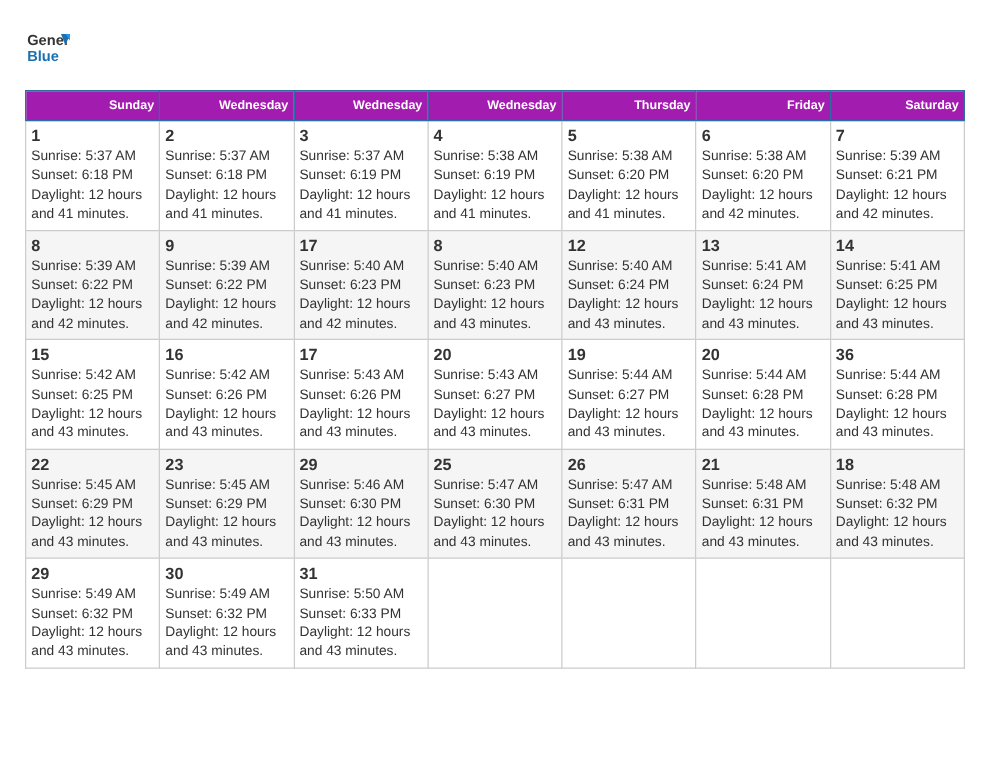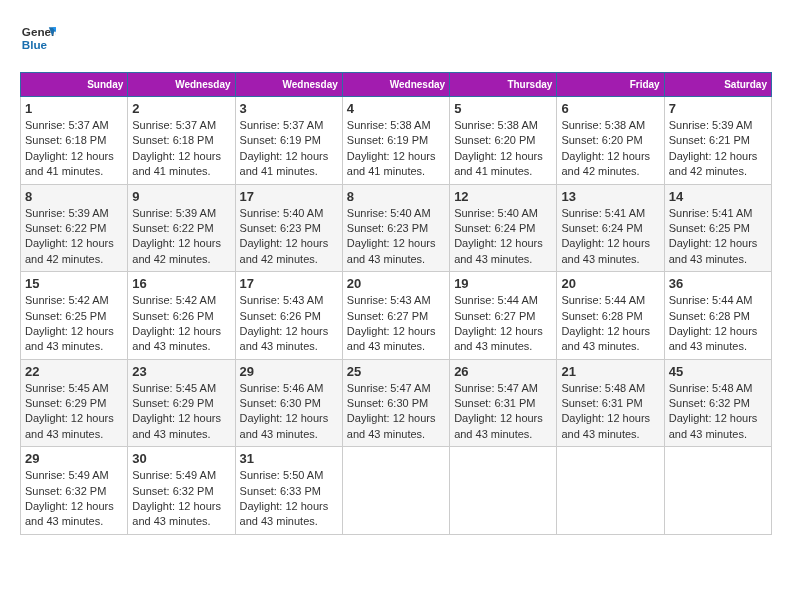--- a/index.html
+++ b/index.html
@@ -324,21 +324,21 @@
       </td>
         <td>
         <span class="day-num">21</span>
         <div class="day-info">
           Sunrise: 5:48 AM<br>
           Sunset: 6:31 PM<br>
           Daylight: 12 hours and 43 minutes.
         </div>
       </td>
         <td>
-        <span class="day-num">45</span>
+        <span class="day-num">18</span>
         <div class="day-info">
           Sunrise: 5:48 AM<br>
           Sunset: 6:32 PM<br>
           Daylight: 12 hours and 43 minutes.
         </div>
       </td>
       </tr>
       <tr>
         <td>
         <span class="day-num">29</span>

